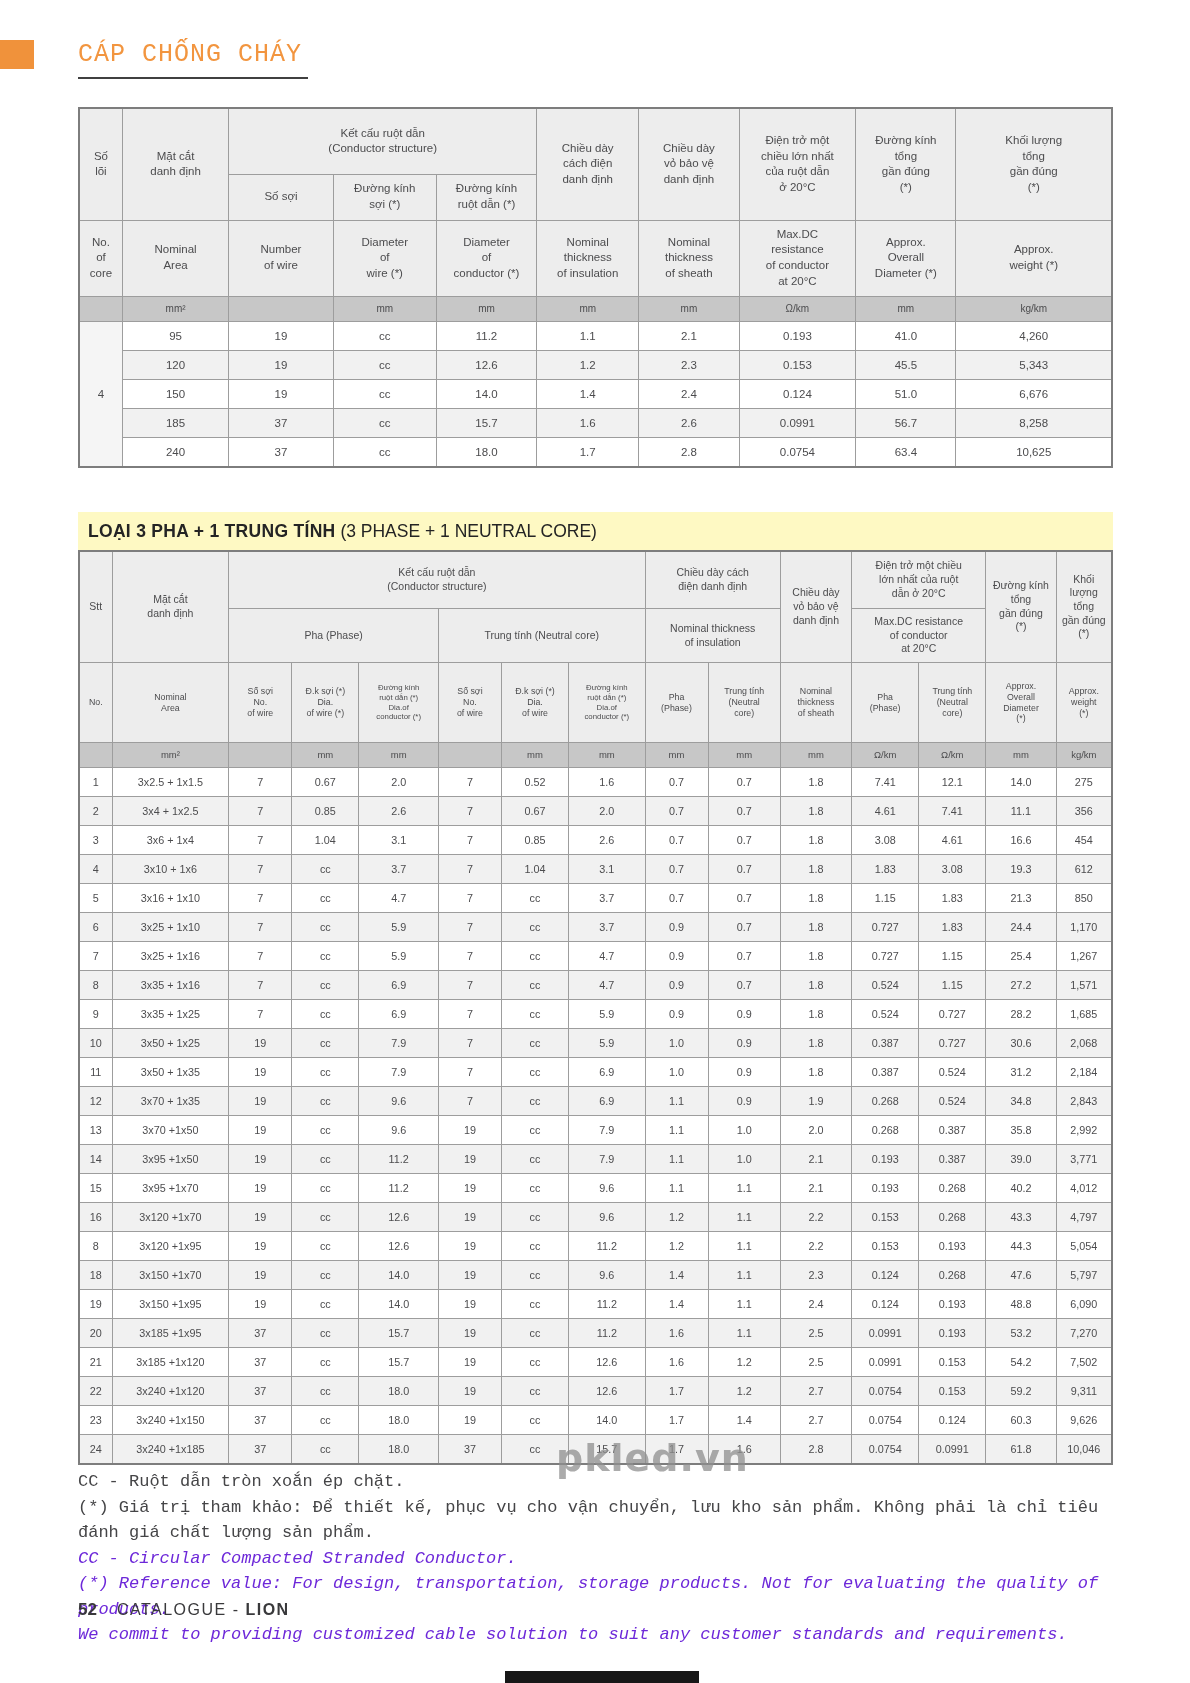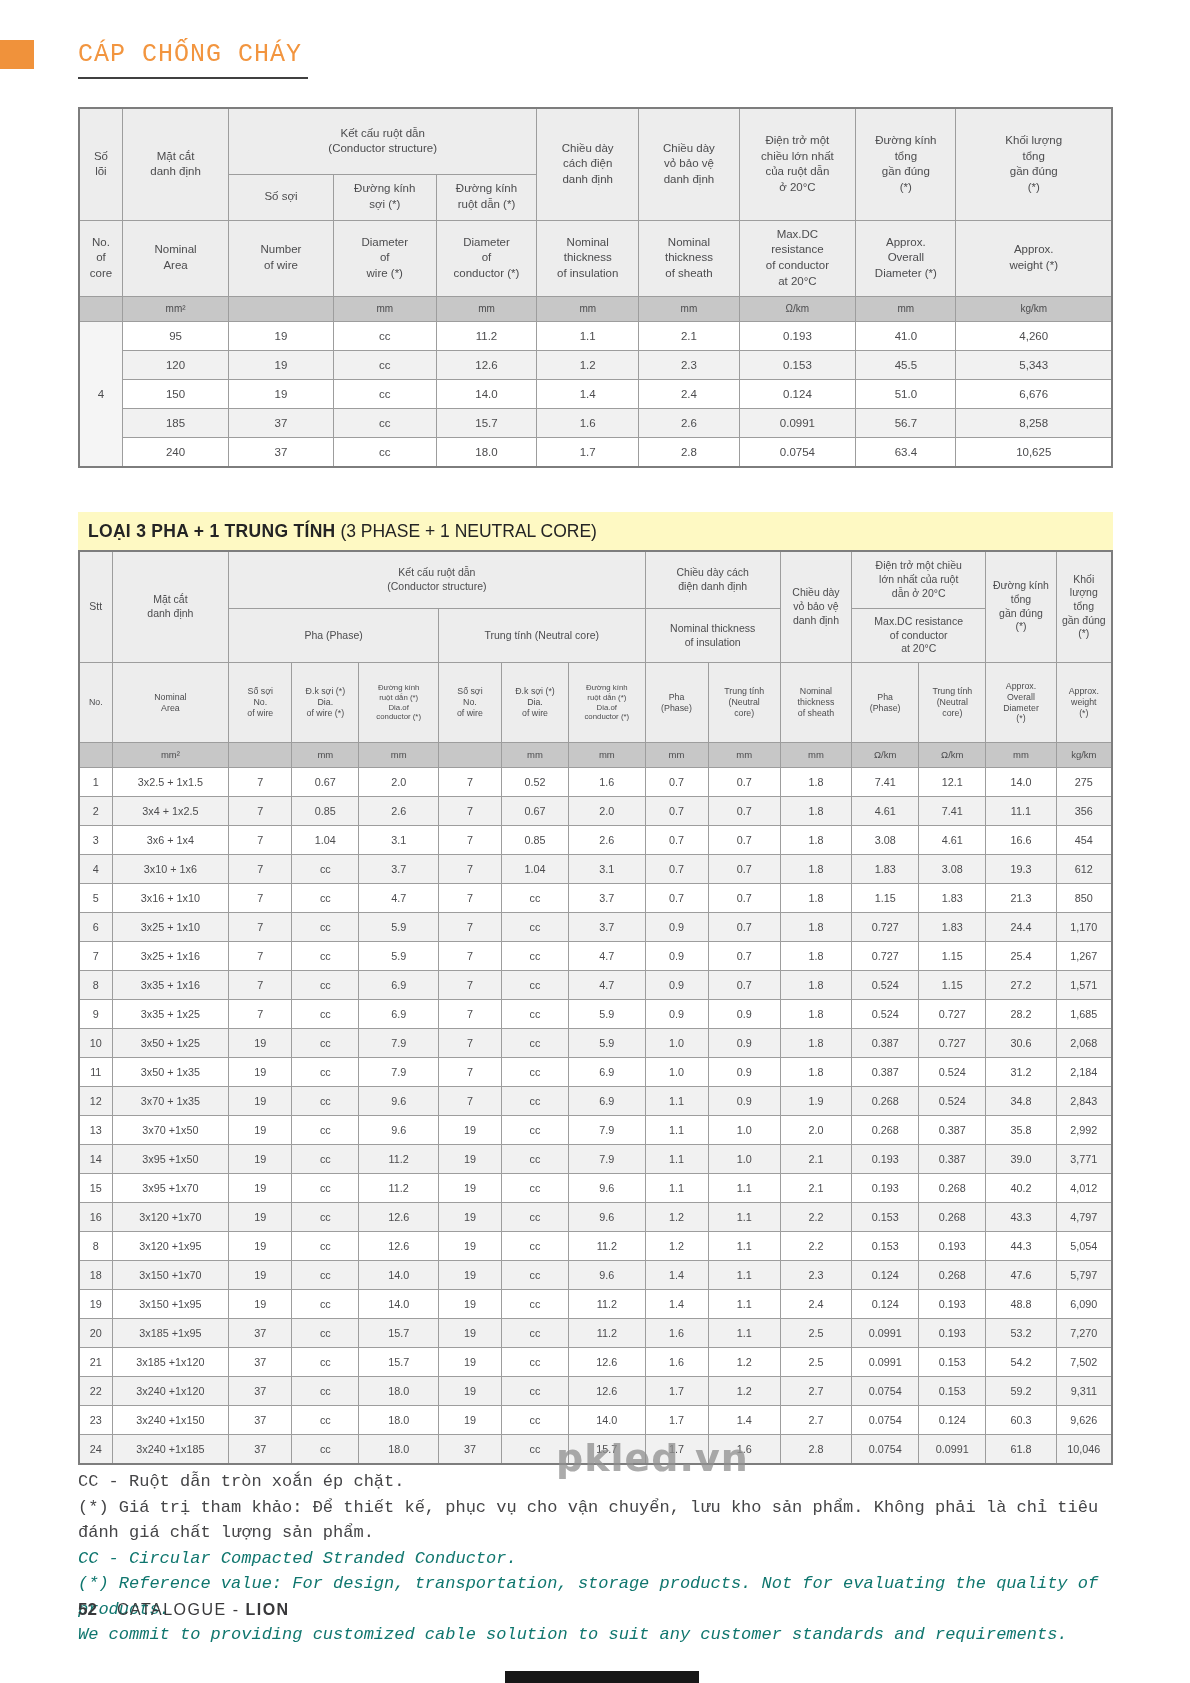--- a/index.html
+++ b/index.html
@@ -29,21 +29,21 @@
   .section-bar .b { font-weight:bold; letter-spacing:0.3px; }
   .t2 thead th { font-size:10.5px; line-height:1.3; }
   .t2 tr.hr-a { height:58px; }
   .t2 tr.hr-b { height:54px; }
   .t2 tr.hr-c { height:80px; }
   .t2 tr.hr-c th { font-size:8.8px; line-height:1.25; padding:1px; }
   .t2 tr.hr-c th.xs { font-size:7.8px; }
   .t2 tbody.data td { font-size:10.8px; height:24px; }
   .t2 tbody.units td { font-size:9.5px; }
   .notes { margin-top:4px; width:1040px; font-size:17px; line-height:1.5; color:#454547;font-family:Liberation Mono, monospace; }
-  .notes .en { font-style:italic; color:#0f766e; }
+  .notes .en { font-style:italic; color:#6d28d9; }
   .page-footer { position:absolute; left:78px; top:1600px; font-size:16px; color:#39393b; letter-spacing:1.5px; }
   .page-footer .num { font-weight:bold; font-size:17px; margin-right:20px; letter-spacing:0; }
   .page-footer .brand { font-weight:bold; }
   .watermark { position:absolute; left:556px; top:1436px; font-size:38px; font-weight:bold;
     color:#8f8f8f; opacity:0.75; letter-spacing:1px; font-family:"DejaVu Sans", sans-serif; }
   .bottom-bar { position:absolute; left:505px; top:1671px; width:194px; height:12px; background:#171717; }
 </style>
 </head>
 <body>
 

